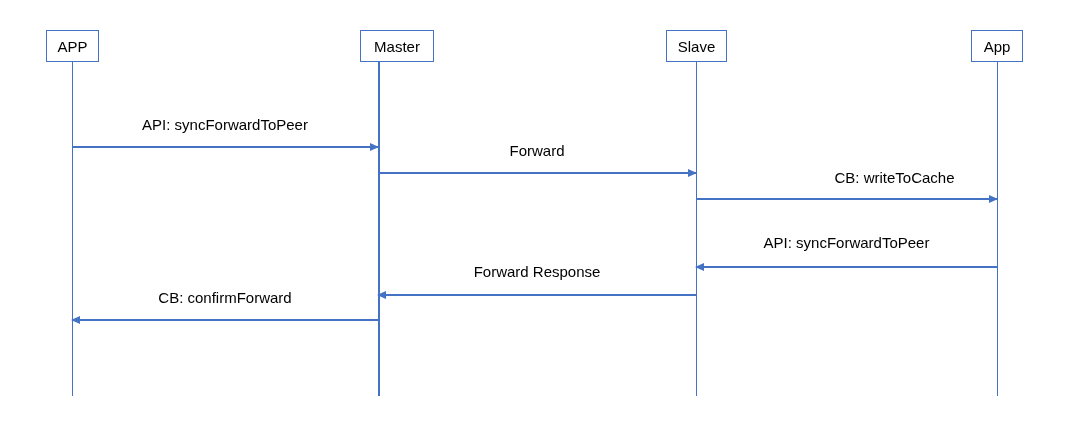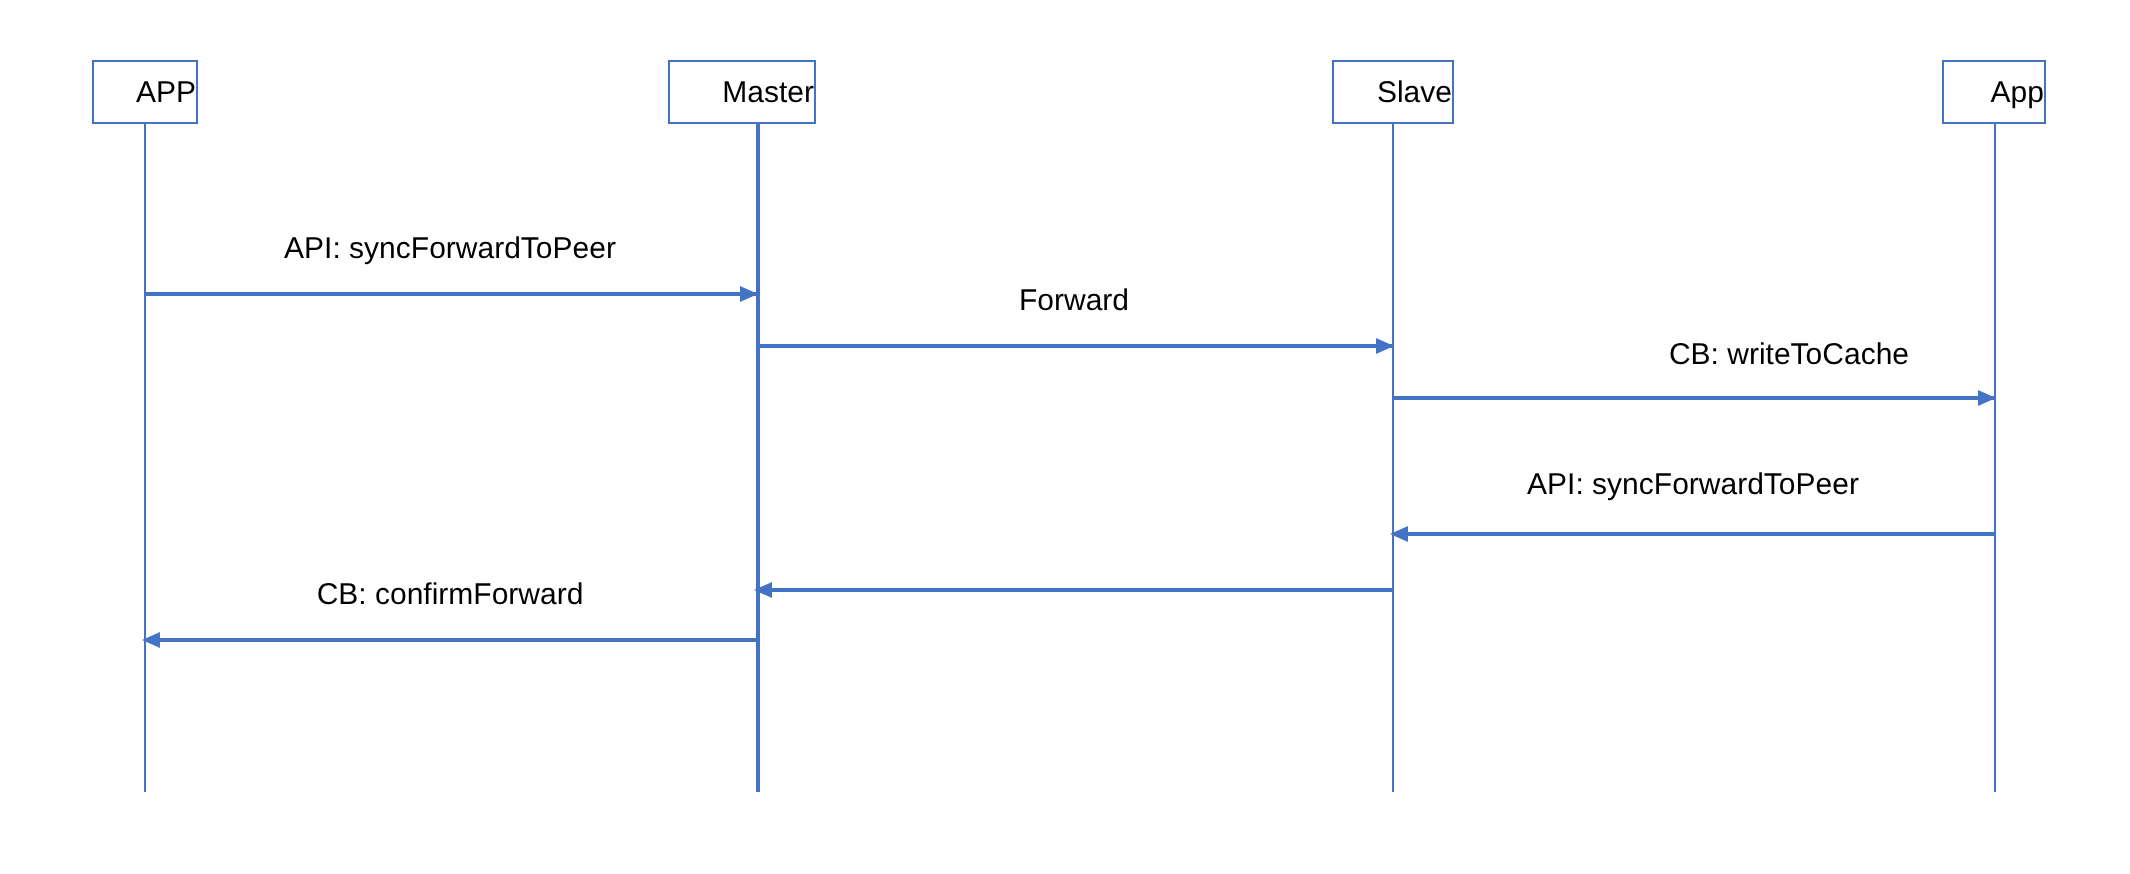--- a/index.html
+++ b/index.html
@@ -20,21 +20,21 @@
     overflow:hidden;
   }
   .actor{
     position:absolute;
     top:30px;
     height:32px;
     border:1.6px solid var(--line-color);
     background:var(--bg-color);
     display:flex;
     align-items:center;
-    justify-content:flex-end;
+    justify-content:center;
     font-size:15px;
     color:var(--text-color);
     box-sizing:border-box;
   }
   .lifeline{
     position:absolute;
     top:62px;
     height:334px;
     width:1.5px;
     background:var(--line-color);
@@ -71,21 +71,21 @@
   }
 </style>
 </head>
 <body>
 
 <div class="canvas">
 
   <div class="actor" style="left:46px;width:53px;">
     <span>APP</span>
   </div>
-  <div class="actor" style="left:334px;width:74px;">
+  <div class="actor" style="left:360px;width:74px;">
     <span>Master</span>
   </div>
   <div class="actor" style="left:666px;width:61px;">
     <span>Slave</span>
   </div>
   <div class="actor" style="left:971px;width:52px;">
     <span>App</span>
   </div>
 
   <div class="lifeline" style="left:71.5px;"></div>
@@ -106,20 +106,21 @@
   <div class="msg-label" style="left:696px;width:301px;top:168px;margin-left:48px;">CB: writeToCache</div>
   <div class="msg-line" style="left:696px;width:301px;top:198px;">
     <span class="head head-right"></span>
   </div>
 
   <div class="msg-label" style="left:696px;width:301px;top:233px;">API: syncForwardToPeer</div>
   <div class="msg-line" style="left:696px;width:301px;top:266px;">
     <span class="head head-left"></span>
   </div>
 
+  <div class="msg-label" style="left:378px;width:318px;top:262px;">Forward Response</div>
   <div class="msg-line" style="left:378px;width:318px;top:294px;">
     <span class="head head-left"></span>
   </div>
 
   <div class="msg-label" style="left:72px;width:306px;top:288px;">CB: confirmForward</div>
   <div class="msg-line" style="left:72px;width:306px;top:319px;">
     <span class="head head-left"></span>
   </div>
 
 </div>

